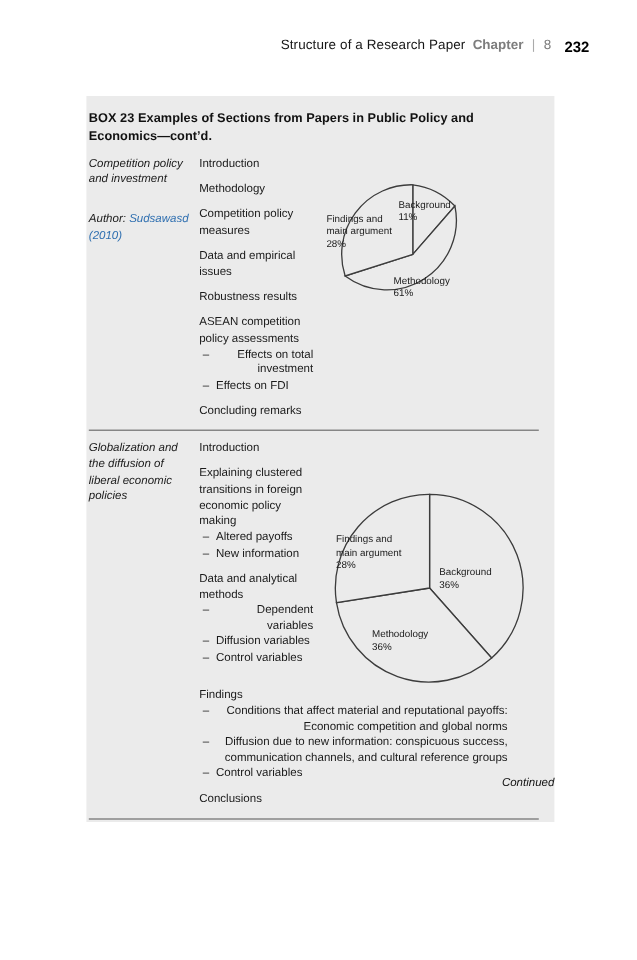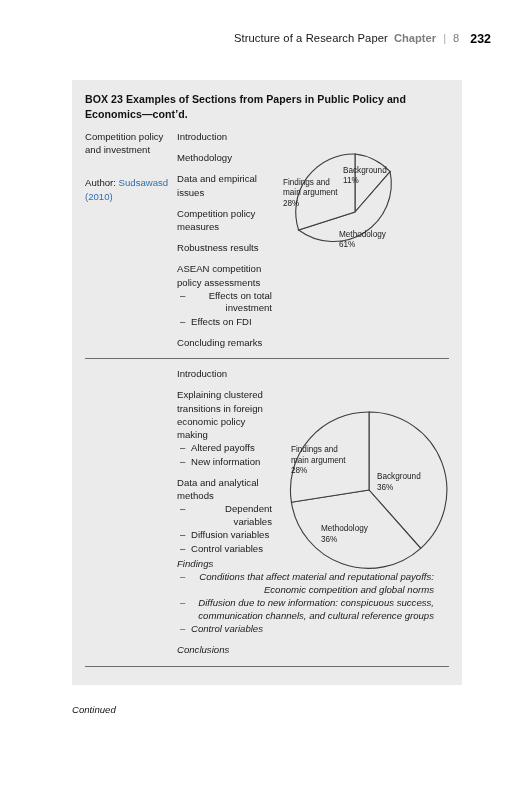--- a/index.html
+++ b/index.html
@@ -51,21 +51,21 @@
 
   
   #box {
     position: absolute;
     left: 72px;
     top: 80px;
     width: 390px;
     height: 605px;
     background: #ebebeb;
     box-sizing: border-box;
-    padding: 12px 13px 0 13px;
+    padding: 12px 13px 0 2px;
   }
 
   #box-title {
     font-weight: bold;
     font-size: 10.6px;
     line-height: 14.5px;
     color: #111;
     letter-spacing: .05px;
     margin-bottom: 9px;
   }
@@ -74,20 +74,21 @@
     display: flex;
     align-items: flex-start;
   }
   .sec-left {
     width: 92px;
     flex: 0 0 92px;
     font-size: 9.6px;
     line-height: 13.2px;
     padding-right: 6px;
     box-sizing: border-box;
+    font-style: italic;
   }
   .sec-left .authors { margin-top: 20px; }
   .link { color: #2f6fb0; }
 
   .sec-mid {
     width: 100px;
     flex: 0 0 100px;
     font-size: 9.6px;
     line-height: 13.2px;
     padding-right: 5px;
@@ -134,22 +135,23 @@
     font-size: 8.2px;
     line-height: 10.4px;
     color: #1a1a1a;
     white-space: nowrap;
   }
 
   
   #continued {
     position: absolute;
     left: 72px;
-    top: 704px;
+    top: 647px;
     width: 390px;
+    text-align: right;
     font-style: italic;
     font-size: 9.6px;
     color: #111;
   }
 </style>
 </head>
 <body>
 
 <div id="page-header">
   <span class="hdr-title">Structure of a Research Paper</span>
@@ -169,22 +171,22 @@
       <div>Competition policy and investment</div>
       <div class="authors">
         <span>Author:</span>
         <span class="link">Sudsawasd (2010)</span>
       </div>
     </div>
 
     <div class="sec-mid">
       <div class="outline-item">Introduction</div>
       <div class="outline-item">Methodology</div>
+      <div class="outline-item">Competition policy measures</div>
       <div class="outline-item">Data and empirical issues</div>
-      <div class="outline-item">Competition policy measures</div>
       <div class="outline-item">Robustness results</div>
       <div class="outline-item">
         <div>ASEAN competition policy assessments</div>
         <ul class="sub">
           <li><span class="dash">–</span><span class="stxt">Effects on total investment</span></li>
           <li><span class="dash">–</span><span class="stxt">Effects on FDI</span></li>
         </ul>
       </div>
       <div class="outline-item">Concluding remarks</div>
     </div>
@@ -214,20 +216,21 @@
         </div>
       </div>
     </div>
   </div>
 
   <div class="divider"></div>
 
   <div class="section">
 
     <div class="sec-left">
+      <div>Globalization and the diffusion of liberal economic policies</div>
     </div>
 
     <div class="sec-right" style="position:relative;">
 
       <div class="pie-wrap" style="position:absolute;left:112px;top:43px;width:175px;height:175px;">
         <svg class="pie-svg" width="175" height="175" viewBox="0 0 175 175">
 
           <g fill="#ebebeb" stroke="#3c3c3c" stroke-width="1.1">
             <path d="M80,80 L80,2 A78,78 0 0,1 131.7,138.3 Z"></path>
             <path d="M80,80 L131.7,138.3 A78,78 0 0,1 2.4,92.2 Z"></path>
@@ -264,21 +267,21 @@
           <div>Data and analytical methods</div>
           <ul class="sub">
             <li><span class="dash">–</span><span class="stxt">Dependent variables</span></li>
             <li><span class="dash">–</span><span class="stxt">Diffusion variables</span></li>
             <li><span class="dash">–</span><span class="stxt">Control variables</span></li>
           </ul>
         </div>
 
       </div>
 
-      <div class="sec-mid wide" style="position:relative;z-index:2;margin-top:2px;font-style:italic;">
+      <div class="sec-mid wide" style="position:relative;z-index:2;margin-top:18px;">
         <div class="outline-item">
           <div>Findings</div>
           <ul class="sub">
             <li><span class="dash">–</span><span class="stxt">Conditions that affect material and reputational payoffs: Economic competition and global norms</span></li>
             <li><span class="dash">–</span><span class="stxt">Diffusion due to new information: conspicuous success, communication channels, and cultural reference groups</span></li>
             <li><span class="dash">–</span><span class="stxt">Control variables</span></li>
           </ul>
         </div>
         <div class="outline-item">Conclusions</div>
       </div>

